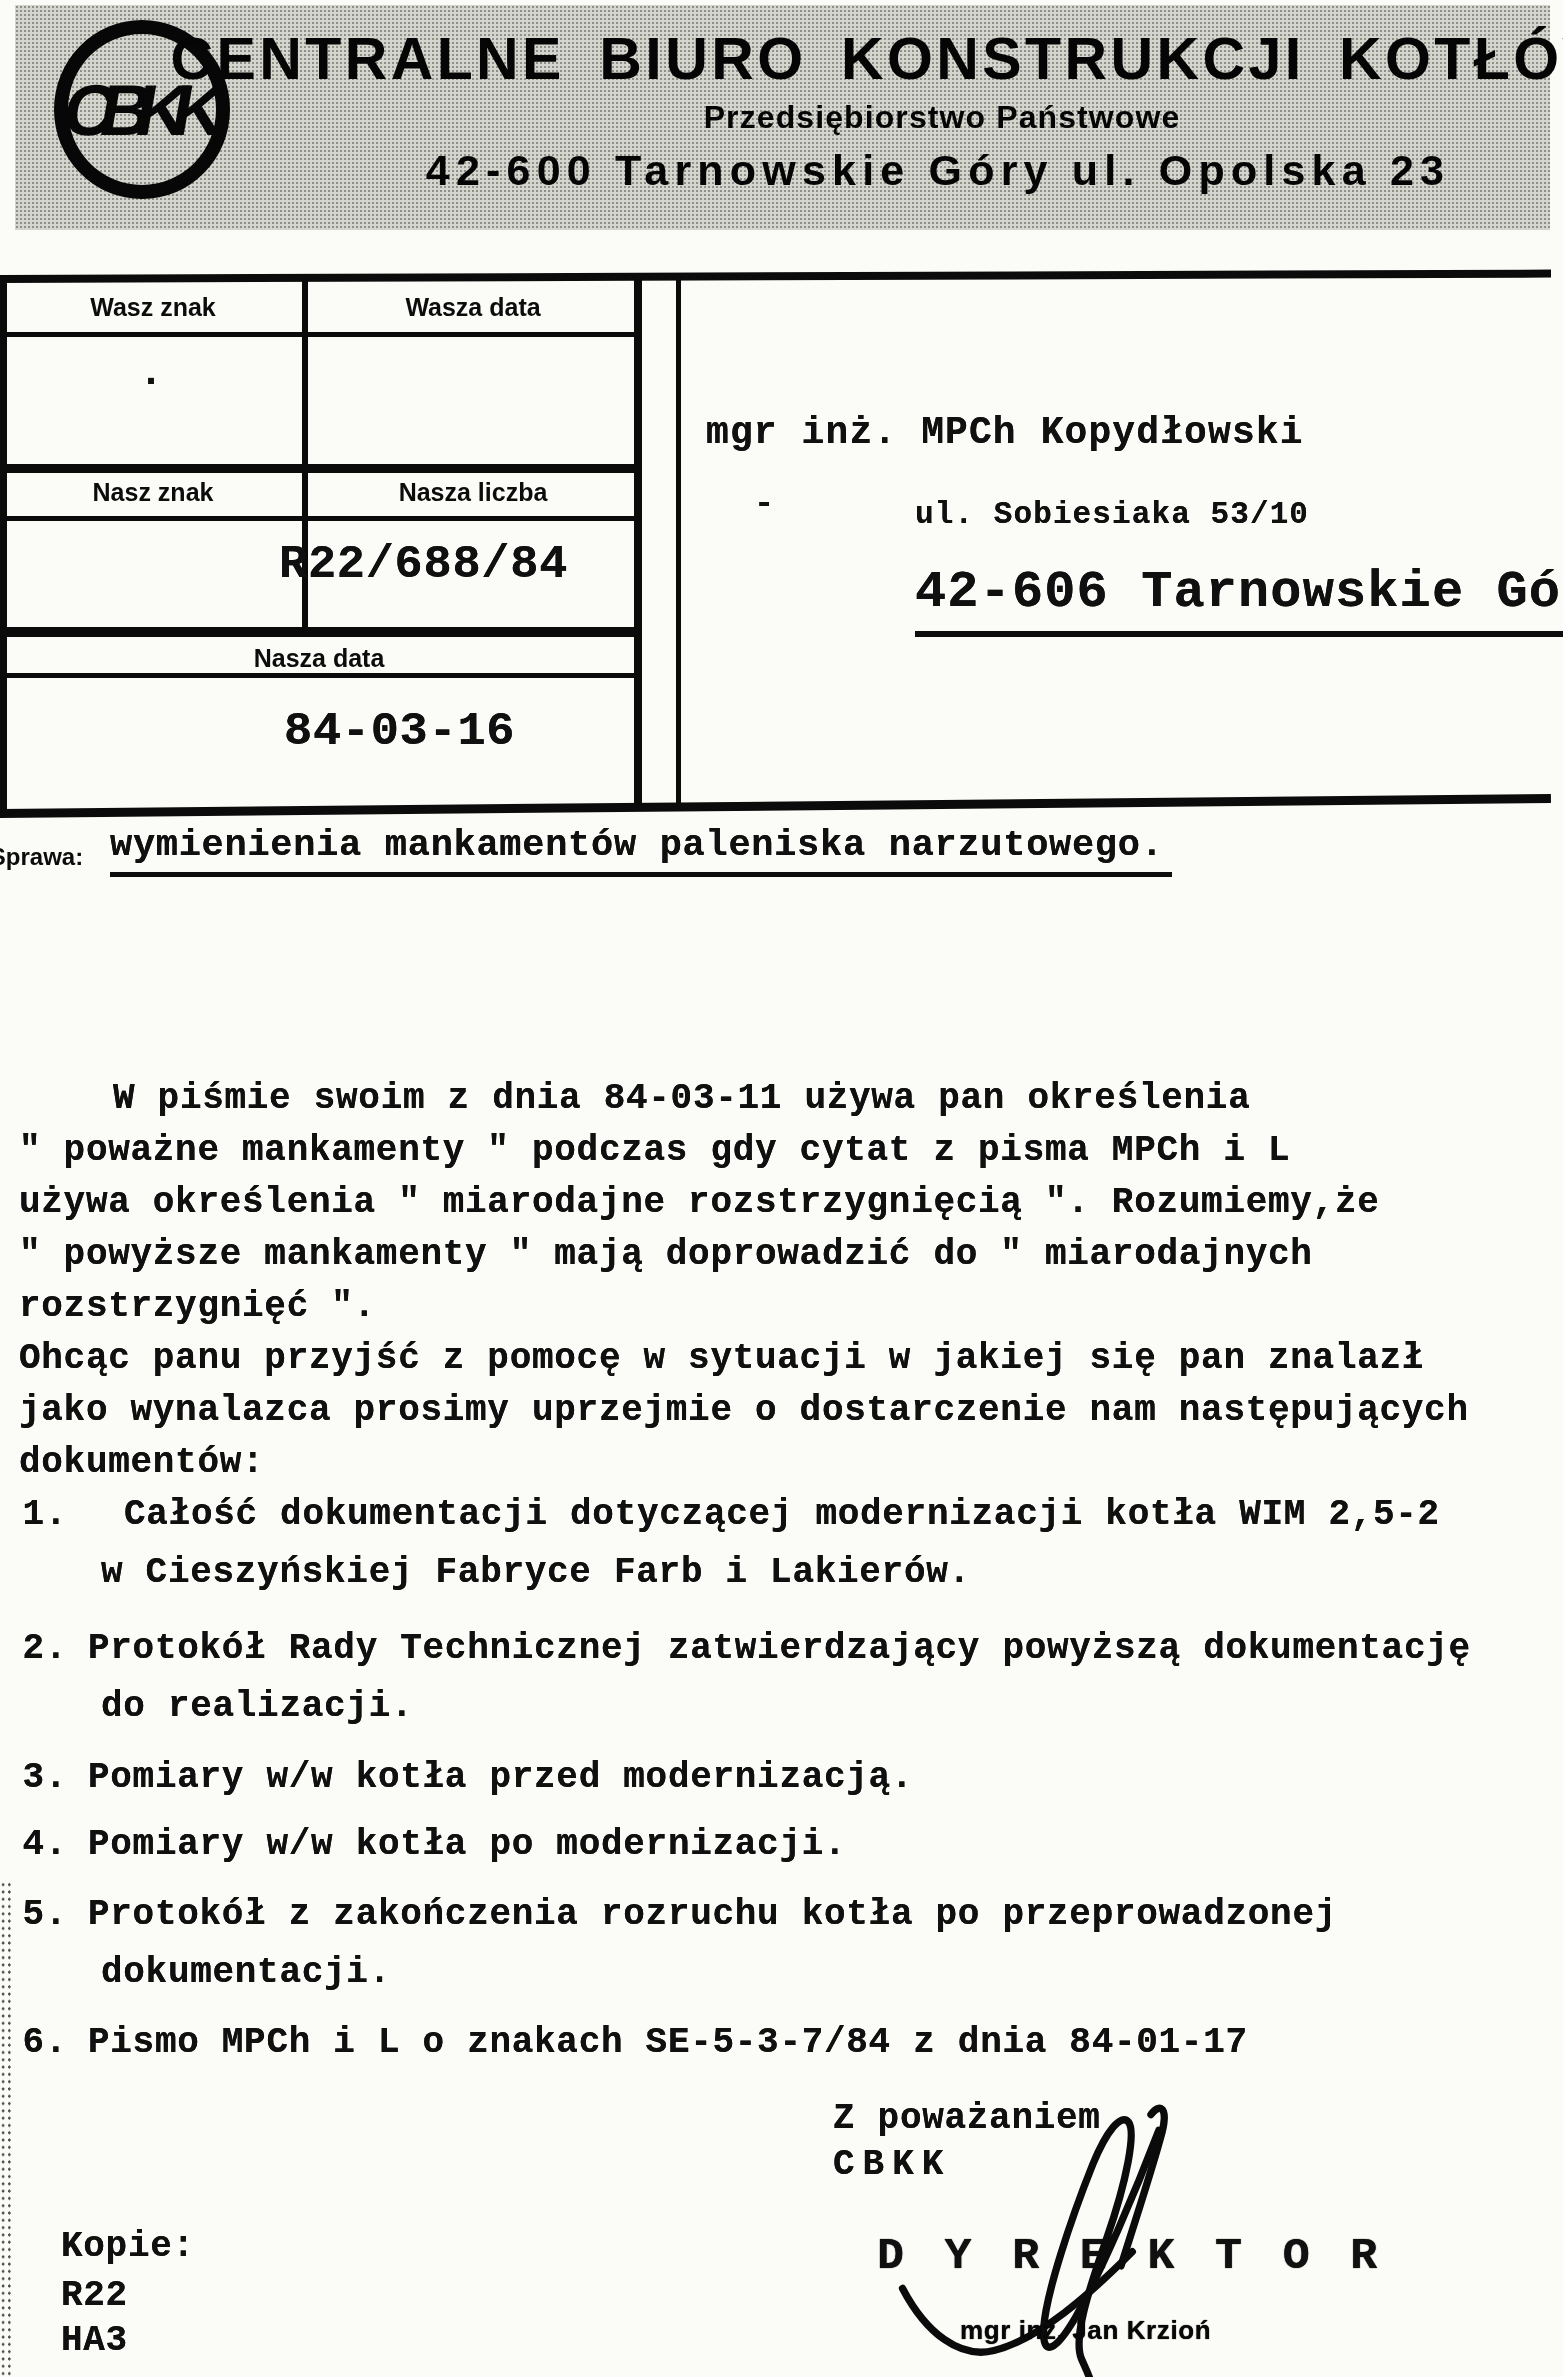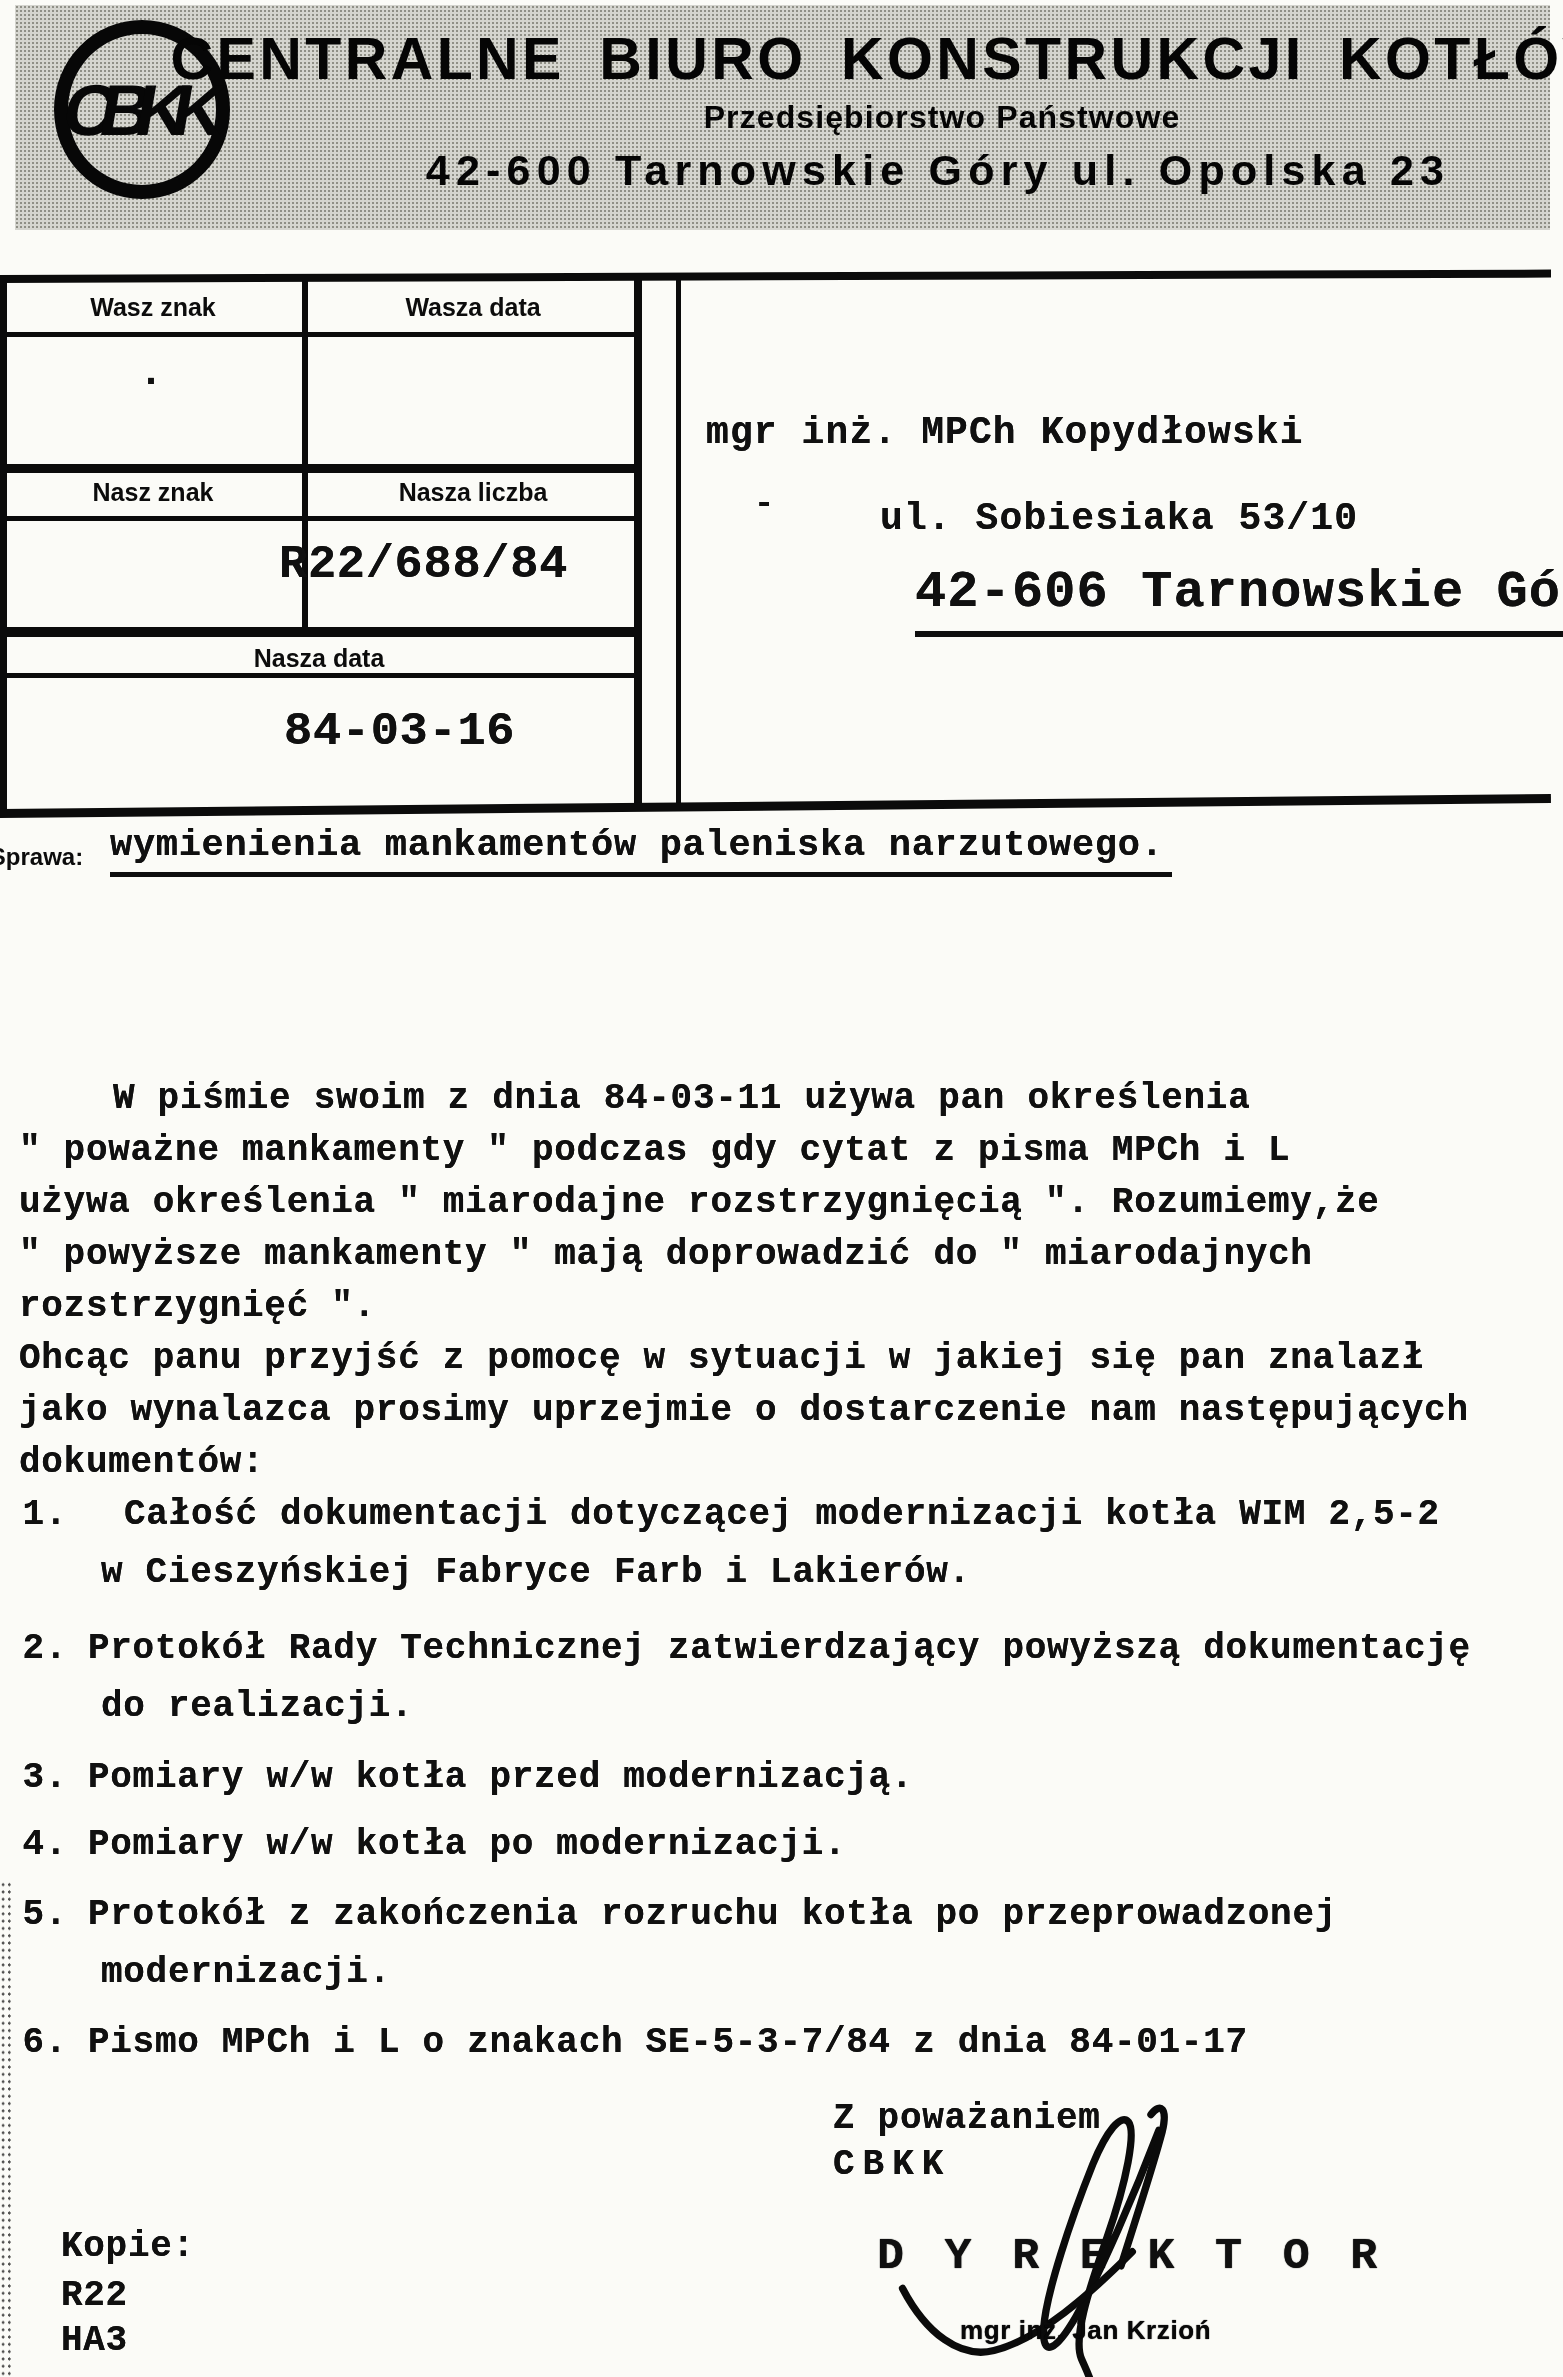--- a/index.html
+++ b/index.html
@@ -94,21 +94,21 @@
   <div class="abs lbl" style="left:473px;top:293px;transform:translateX(-50%);">Wasza data</div>
   <div class="abs tw" style="left:139px;top:351px;font-size:40px;">.</div>
   <div class="abs lbl" style="left:153px;top:478px;transform:translateX(-50%);">Nasz znak</div>
   <div class="abs lbl" style="left:473px;top:478px;transform:translateX(-50%);">Nasza liczba</div>
   <div class="abs tw" style="left:279px;top:538px;font-size:47px;">R22/688/84</div>
   <div class="abs lbl" style="left:319px;top:644px;transform:translateX(-50%);">Nasza data</div>
   <div class="abs tw" style="left:284px;top:705px;font-size:47px;">84-03-16</div>
 
   <div class="abs tw" style="left:706px;top:411px;font-size:38px;letter-spacing:1.1px;">mgr inż. MPCh Kopydłowski</div>
   <div class="abs tw" style="left:754px;top:485px;font-size:34px;">-</div>
-  <div class="abs tw" style="left:880px;top:497px;font-size:38px;letter-spacing:1.1px;">ul. Sobiesiaka 53/10</div>
+  <div class="abs tw" style="left:915px;top:497px;font-size:31px;letter-spacing:1.1px;">ul. Sobiesiaka 53/10</div>
   <div class="abs tw underline-thick" style="left:915px;top:563px;font-size:52px;letter-spacing:1.1px;padding-right:22.6px;">42-606 Tarnowskie Góry</div>
 
   <div class="abs lbl" style="left:-10.2px;top:843px;font-size:24px;">Sprawa:</div>
   <div class="abs tw underline-th" style="left:110px;top:824px;font-size:37px;padding-right:8px;">wymienienia mankamentów paleniska narzutowego.</div>
 
   <div class="abs tw" style="left:113px;top:1078px;">W piśmie swoim z dnia 84-03-11 używa pan określenia</div>
   <div class="abs tw" style="left:19px;top:1130px;">" poważne mankamenty " podczas gdy cytat z pisma MPCh i L</div>
   <div class="abs tw" style="left:19px;top:1182px;">używa określenia " miarodajne rozstrzygnięcią ". Rozumiemy,że</div>
   <div class="abs tw" style="left:19px;top:1234px;">" powyższe mankamenty " mają doprowadzić do " miarodajnych</div>
   <div class="abs tw" style="left:19px;top:1286px;">rozstrzygnięć ".</div>
@@ -125,21 +125,21 @@
   <div class="abs tw" style="left:101px;top:1686px;">do realizacji.</div>
 
   <div class="abs tw" style="left:22.6px;top:1757px;">3.</div>
   <div class="abs tw" style="left:88px;top:1757px;">Pomiary w/w kotła przed modernizacją.</div>
 
   <div class="abs tw" style="left:22.6px;top:1824px;">4.</div>
   <div class="abs tw" style="left:88px;top:1824px;">Pomiary w/w kotła po modernizacji.</div>
 
   <div class="abs tw" style="left:22.6px;top:1894px;">5.</div>
   <div class="abs tw" style="left:88px;top:1894px;">Protokół z zakończenia rozruchu kotła po przeprowadzonej</div>
-  <div class="abs tw" style="left:101px;top:1952px;">modernizacji.</div>
+  <div class="abs tw" style="left:101px;top:1952px;">dokumentacji.</div>
 
   <div class="abs tw" style="left:22.6px;top:2022px;">6.</div>
   <div class="abs tw" style="left:88px;top:2022px;">Pismo MPCh i L o znakach SE-5-3-7/84 z dnia 84-01-17</div>
 
   <div class="abs tw" style="left:833px;top:2098px;">Z poważaniem</div>
   <div class="abs tw" style="left:833px;top:2144px;letter-spacing:8px;">CBKK</div>
 
   <div class="abs tw" style="left:877px;top:2231px;font-size:45px;letter-spacing:6.8px;text-shadow:0 0 1.1px #000;">D Y R E K T O R</div>
 
   <svg class="sig" width="621" height="350" viewBox="0 0 1100 620">

